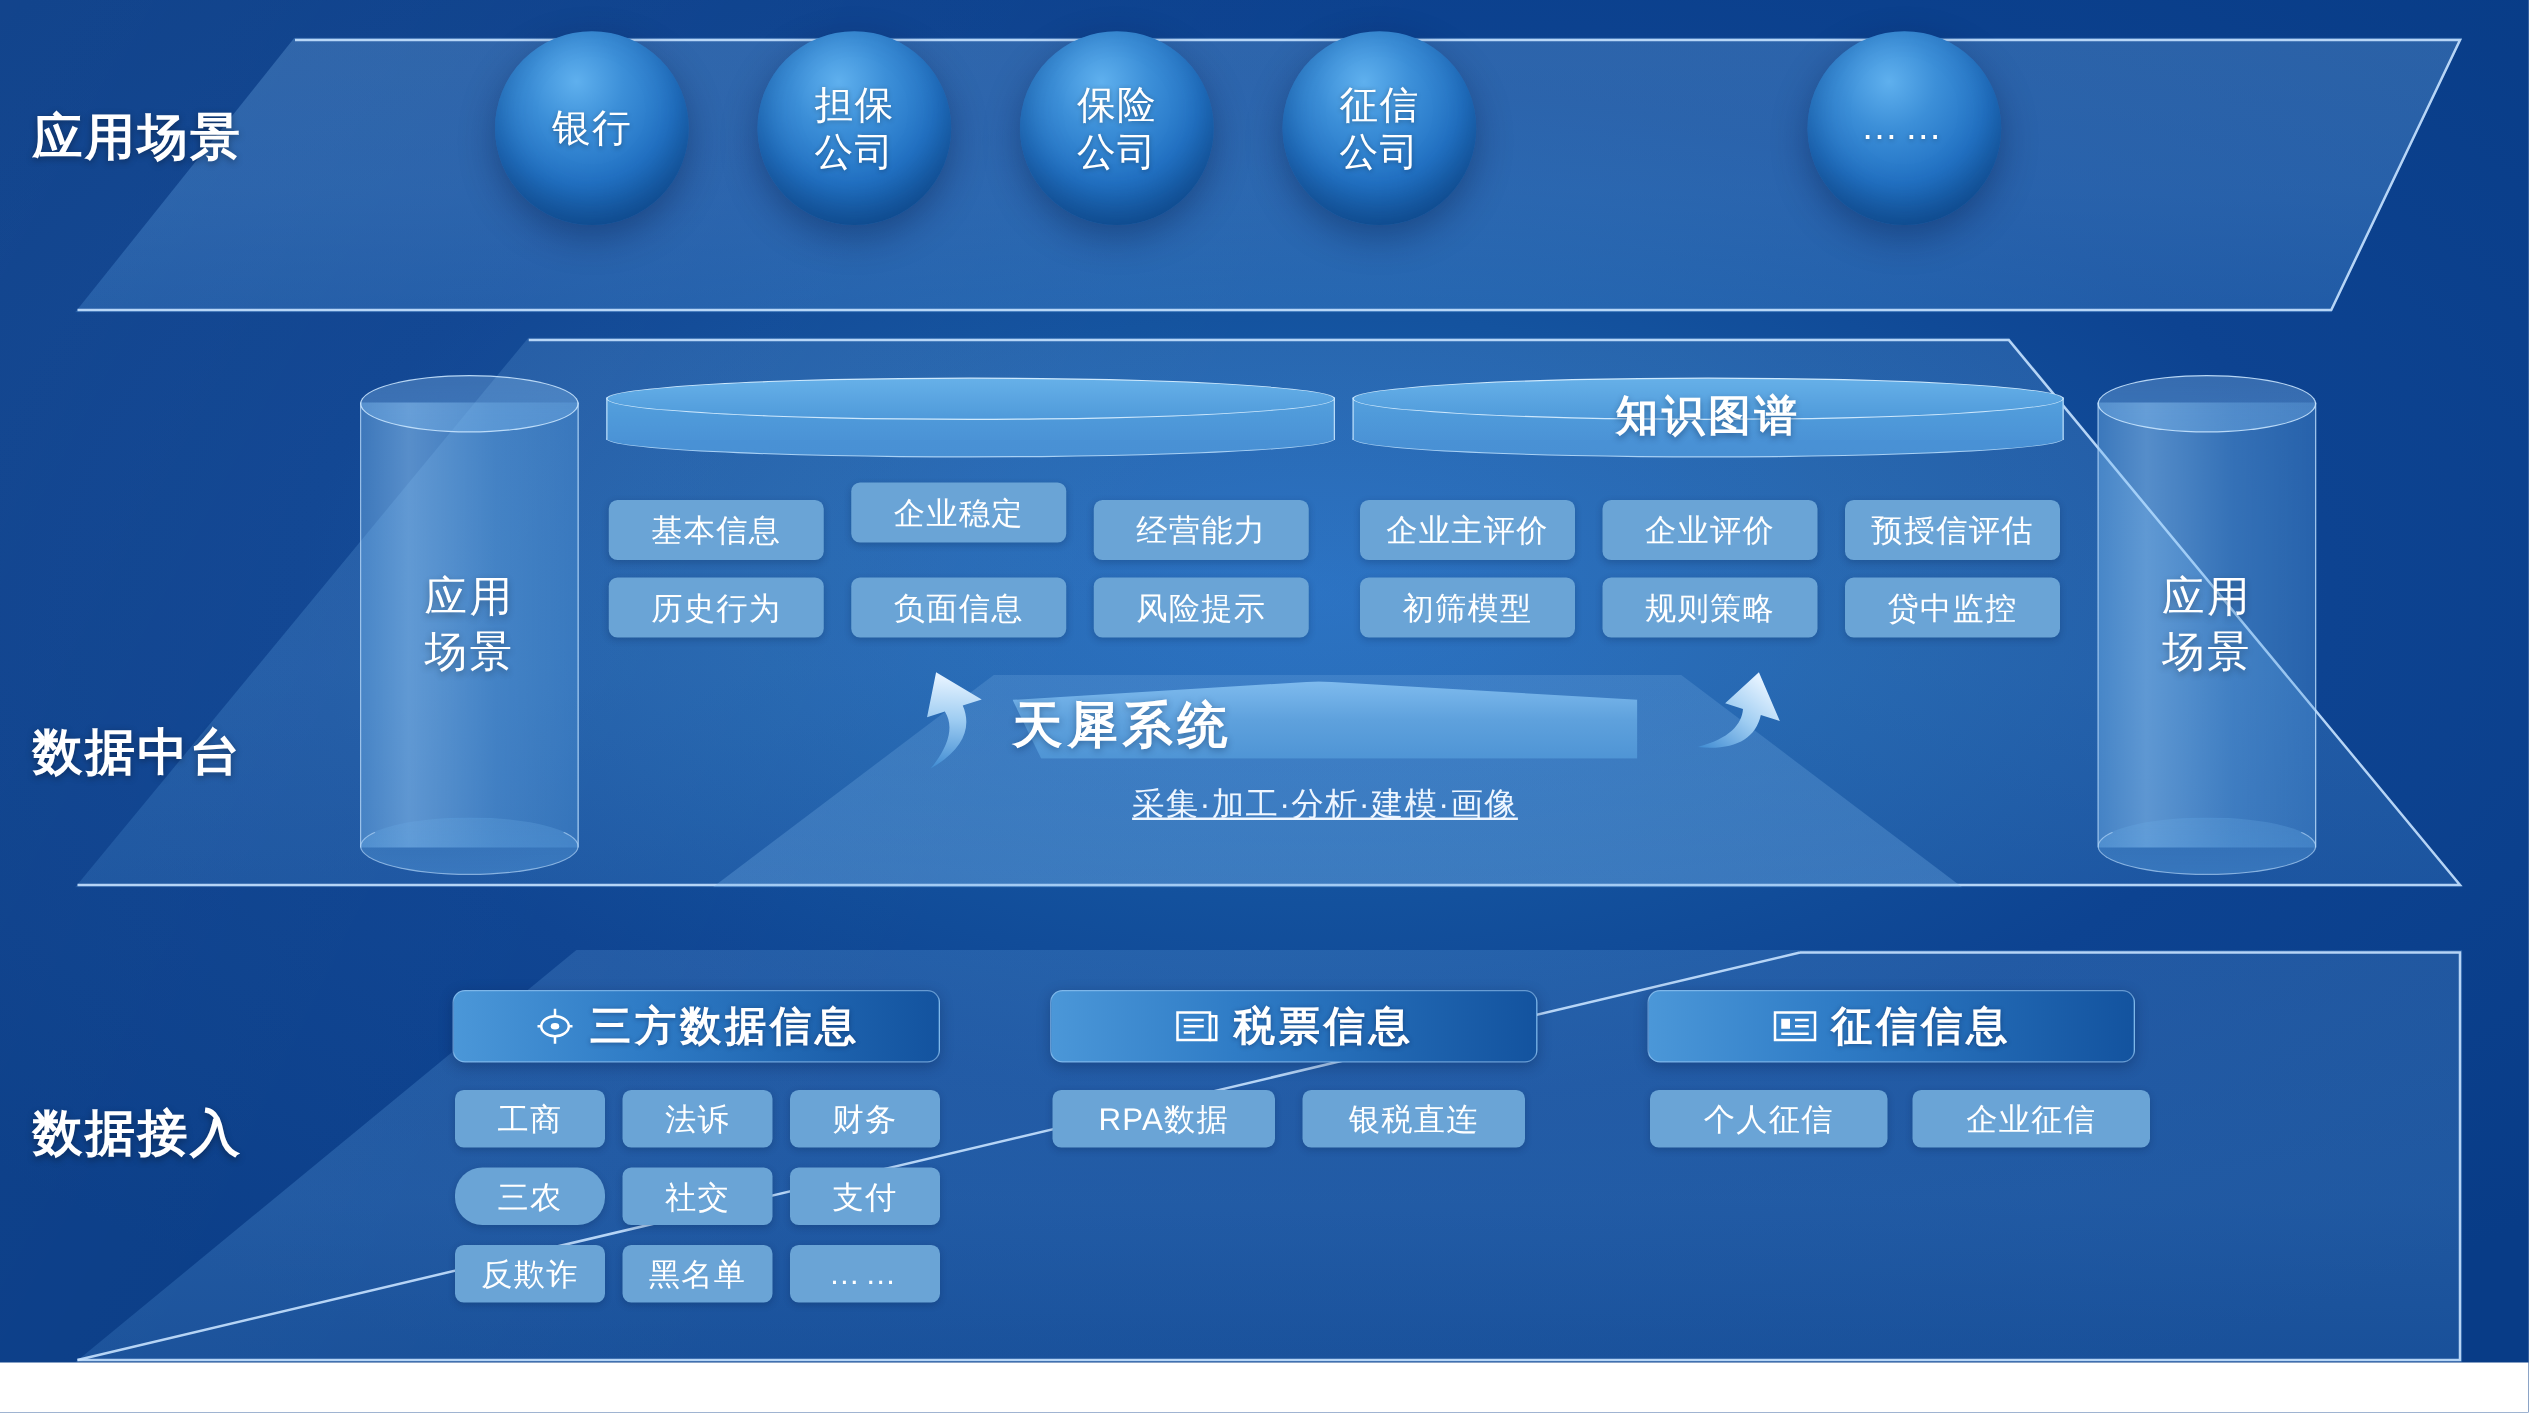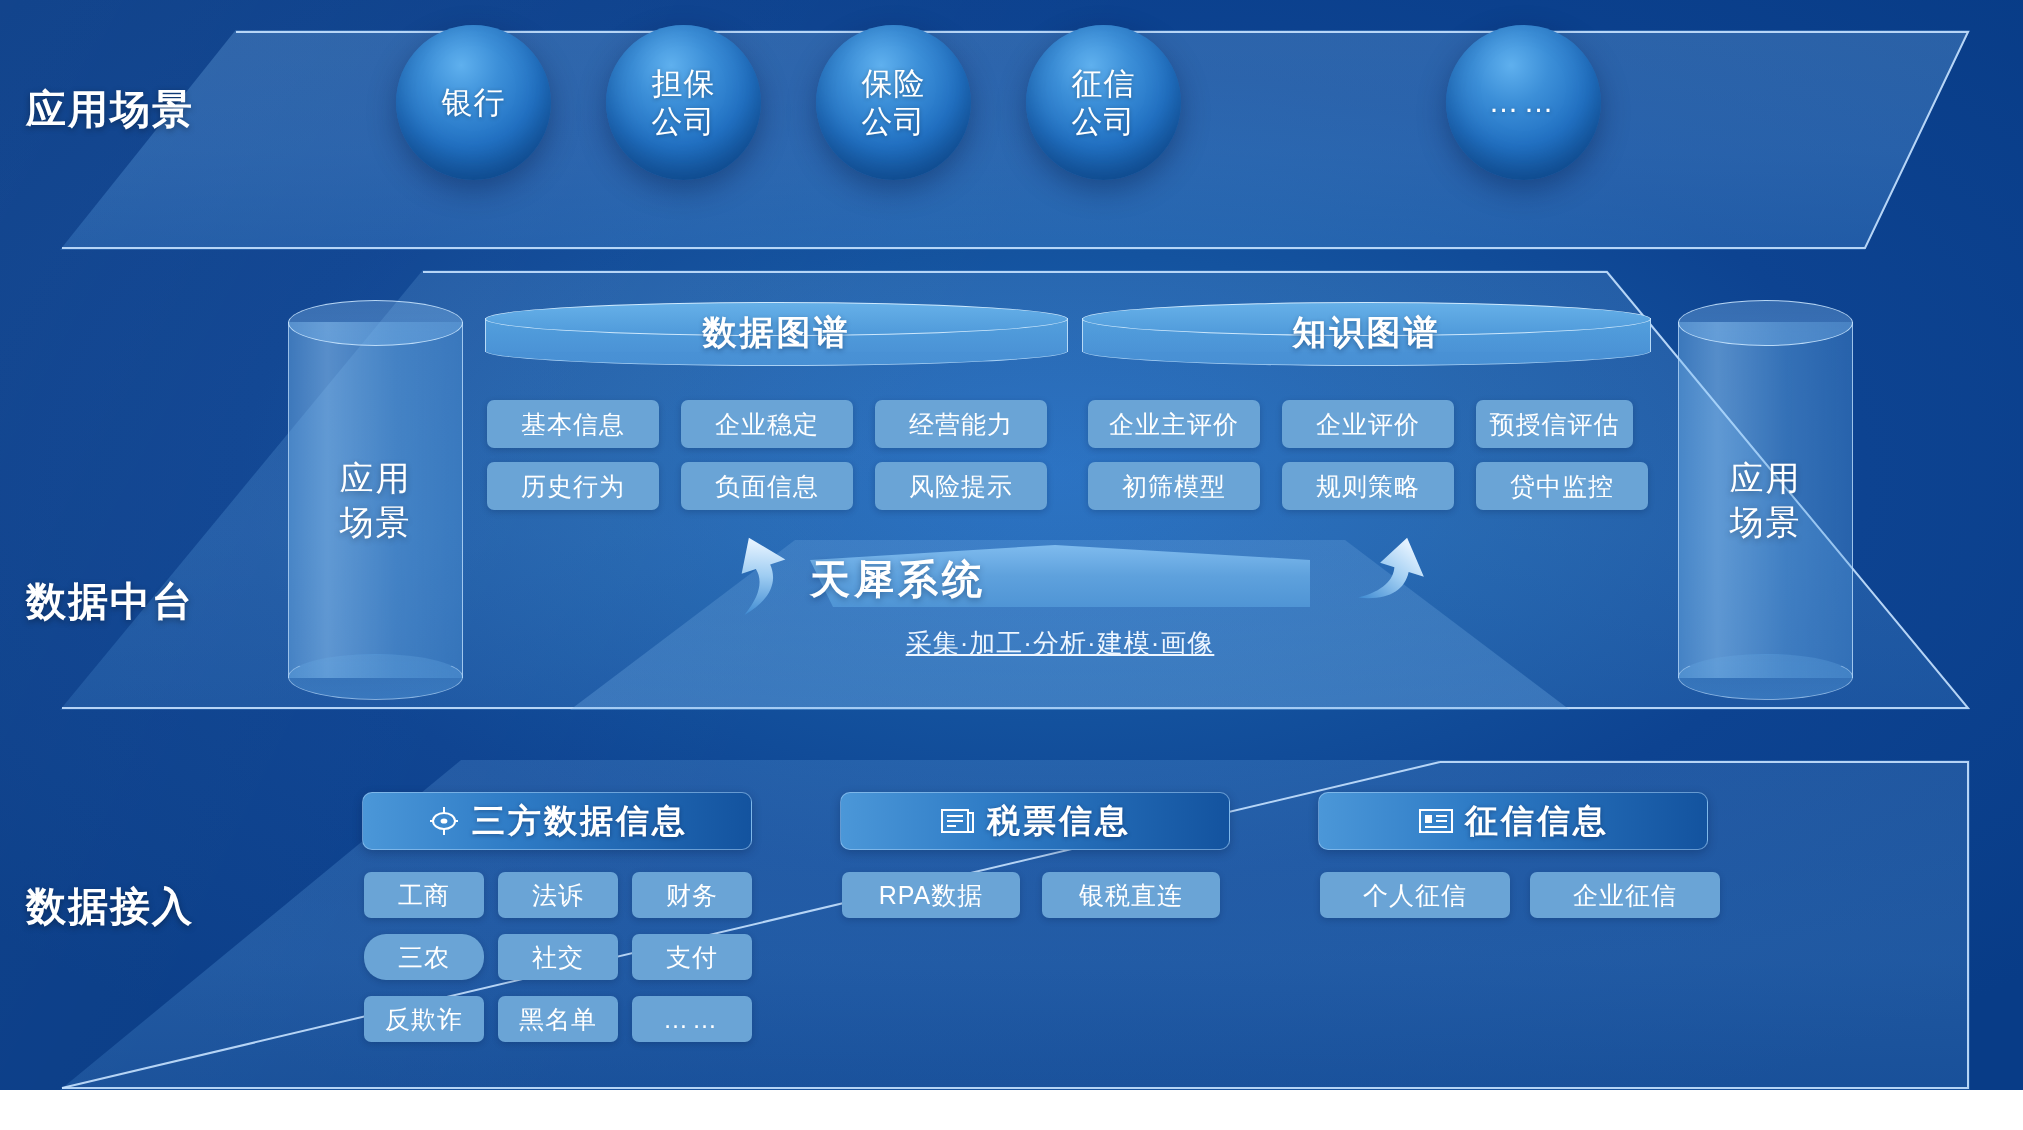--- a/index.html
+++ b/index.html
@@ -248,34 +248,33 @@
     <div class="top-ell"></div>
     <div class="bot-ell"></div>
     <div class="ctext">应用
 场景</div>
   </div>
 
   <div class="disc" style="left:485px; top:302px; width:583px;">
     <div class="d-bot"></div>
     <div class="d-body"></div>
     <div class="d-top"></div>
-    <div class="d-label">数据图谱</div>
   </div>
 
   <div class="disc" style="left:1082px; top:302px; width:569px;">
     <div class="d-bot"></div>
     <div class="d-body"></div>
     <div class="d-top"></div>
     <div class="d-label">知识图谱</div>
   </div>
 
   <div class="chip" style="left:487px; top:400px; width:172px; height:48px;">
     <span>基本信息</span>
   </div>
-  <div class="chip" style="left:681px; top:400px; width:172px; height:48px;">
+  <div class="chip" style="left:681px; top:386px; width:172px; height:48px;">
     <span>企业稳定</span>
   </div>
   <div class="chip" style="left:875px; top:400px; width:172px; height:48px;">
     <span>经营能力</span>
   </div>
 
   <div class="chip" style="left:487px; top:462px; width:172px; height:48px;">
     <span>历史行为</span>
   </div>
   <div class="chip" style="left:681px; top:462px; width:172px; height:48px;">
@@ -284,21 +283,21 @@
   <div class="chip" style="left:875px; top:462px; width:172px; height:48px;">
     <span>风险提示</span>
   </div>
 
   <div class="chip" style="left:1088px; top:400px; width:172px; height:48px;">
     <span>企业主评价</span>
   </div>
   <div class="chip" style="left:1282px; top:400px; width:172px; height:48px;">
     <span>企业评价</span>
   </div>
-  <div class="chip" style="left:1476px; top:400px; width:157px; height:48px;">
+  <div class="chip" style="left:1476px; top:400px; width:172px; height:48px;">
     <span>预授信评估</span>
   </div>
 
   <div class="chip" style="left:1088px; top:462px; width:172px; height:48px;">
     <span>初筛模型</span>
   </div>
   <div class="chip" style="left:1282px; top:462px; width:172px; height:48px;">
     <span>规则策略</span>
   </div>
   <div class="chip" style="left:1476px; top:462px; width:172px; height:48px;">

